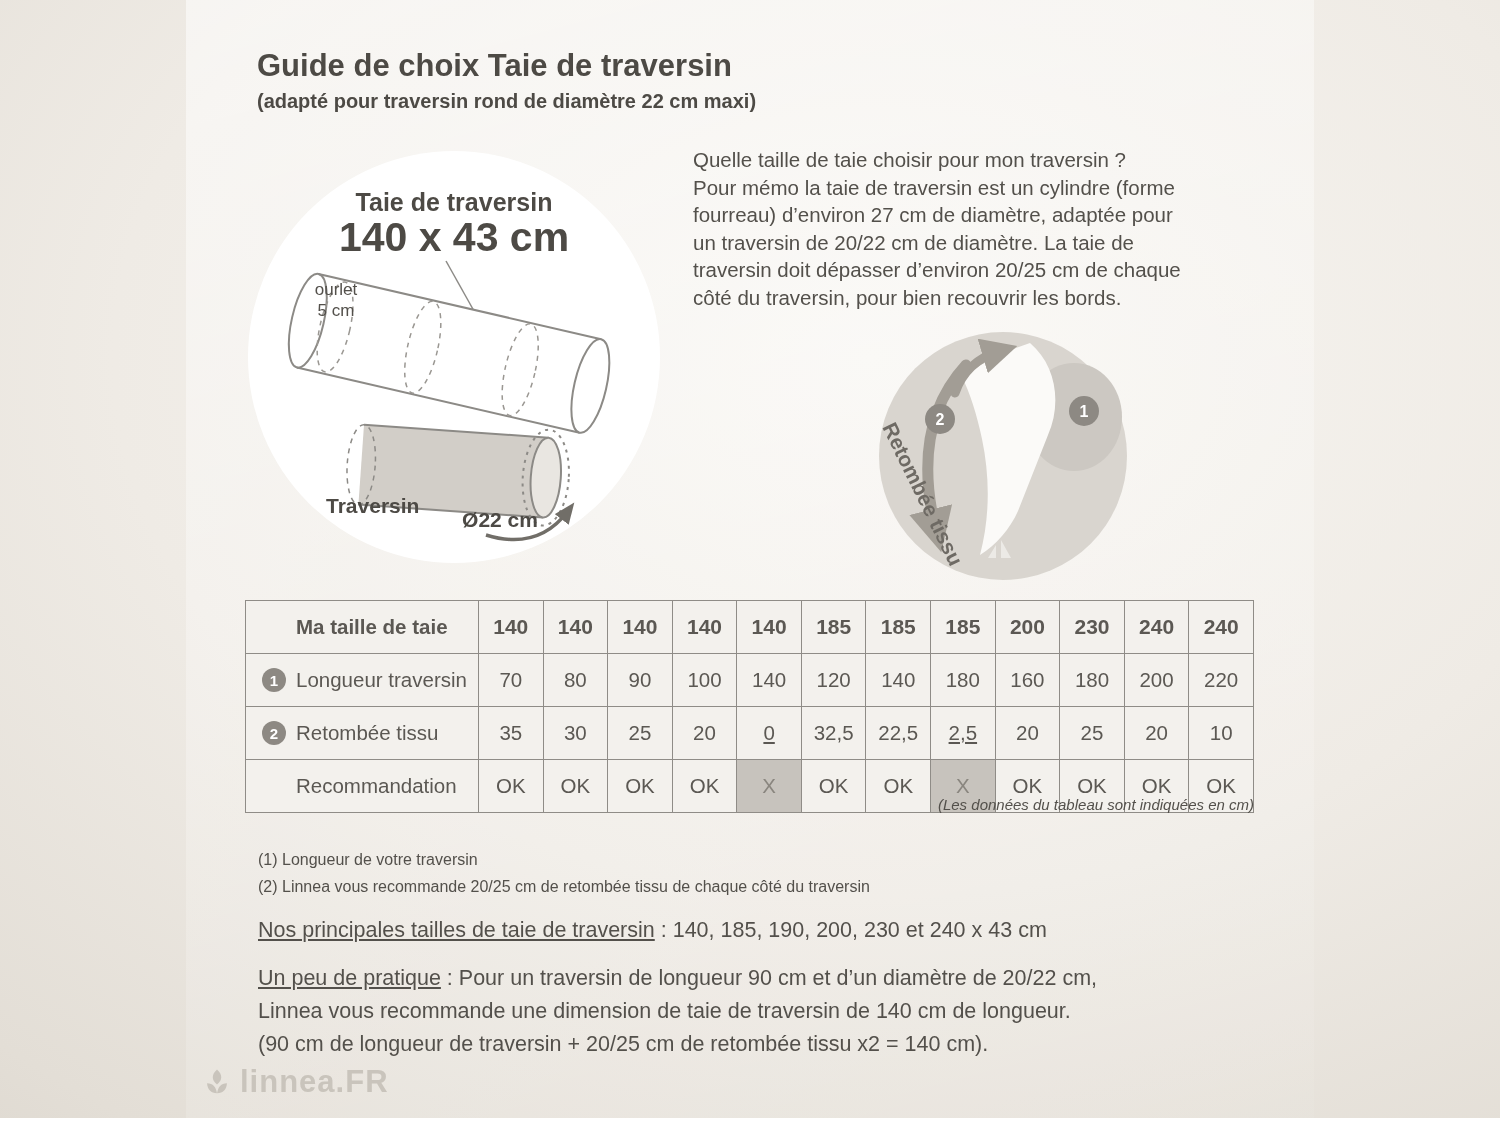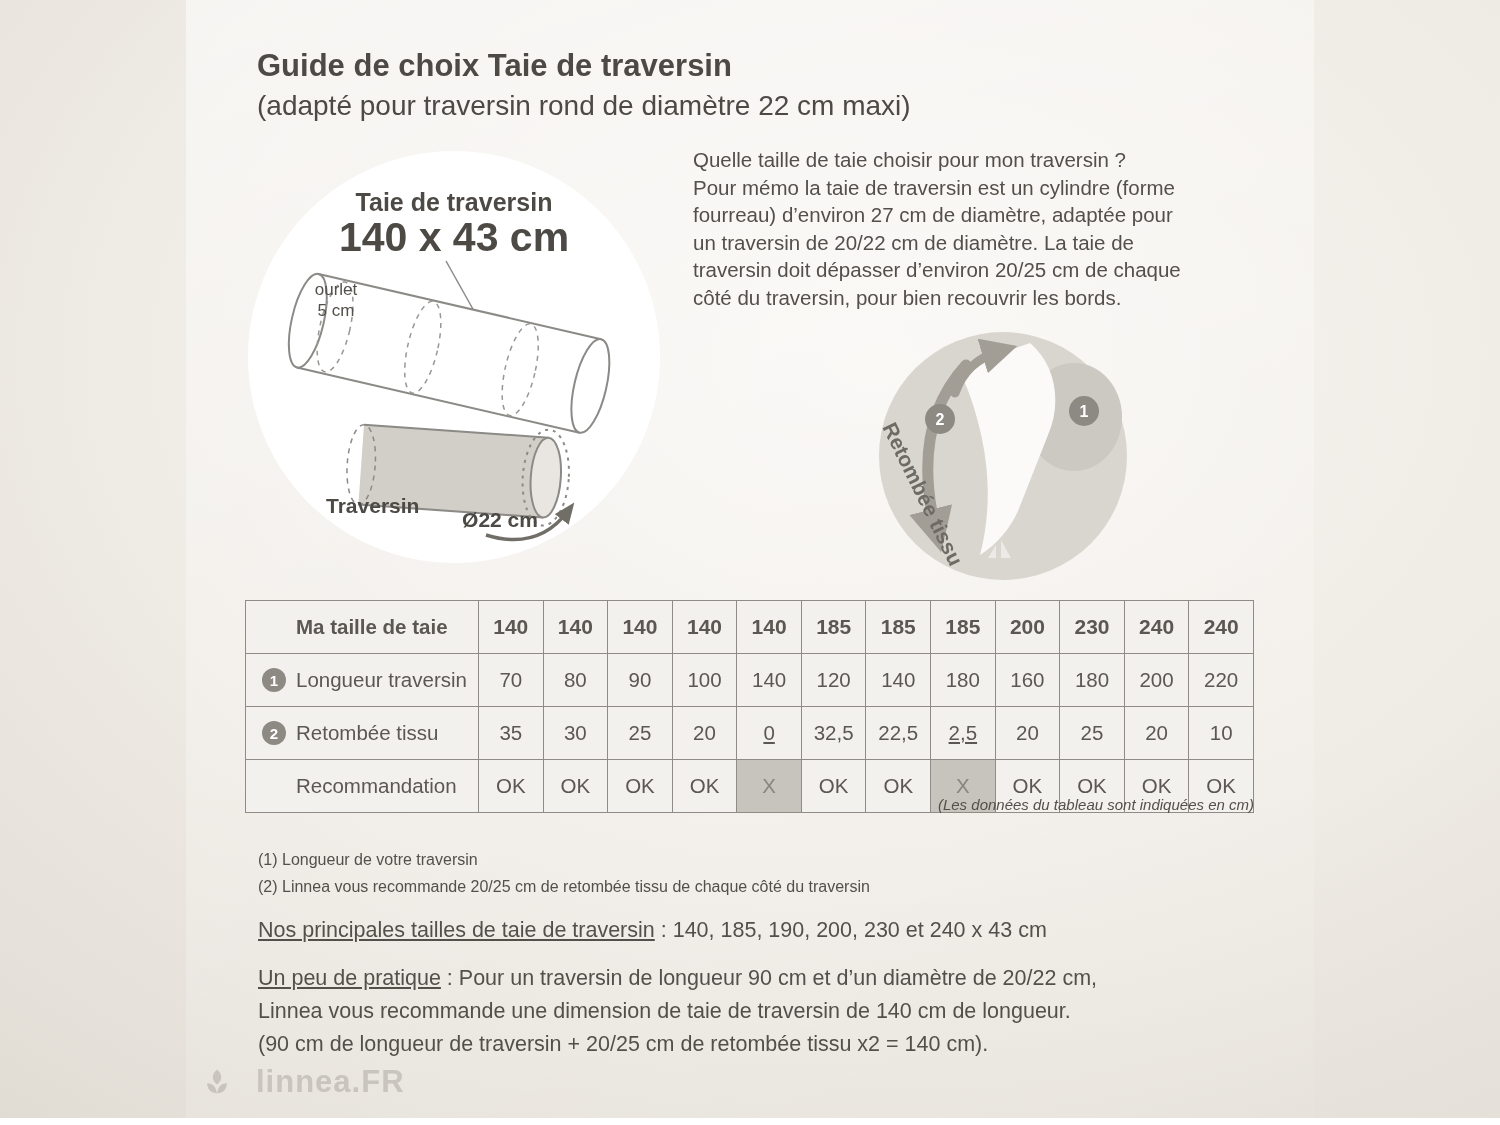--- a/index.html
+++ b/index.html
@@ -6,21 +6,21 @@
   .canvas{
     position:relative;width:1500px;height:1118px;overflow:hidden;
     background:radial-gradient(120% 115% at 58% 32%, #f8f6f2 0%, #efebe5 42%, #e3ded6 72%, #d2ccc3 100%);
     font-family:"Liberation Sans", sans-serif;color:#55524d;
   }
   .sheet{
     position:absolute;left:186px;top:0;width:1128px;height:1125px;
     background:linear-gradient(165deg, rgba(255,255,255,0.55) 0%, rgba(255,255,255,0.30) 45%, rgba(255,255,255,0.05) 100%);
   }
   .title{position:absolute;left:257px;top:48px;font-size:31px;font-weight:bold;color:#4d4a45;}
-  .subtitle{position:absolute;left:257px;top:90px;font-size:28px;font-weight:normal;color:#4d4a45;}
+  .subtitle{position:absolute;left:257px;top:90px;font-size:20px;font-weight:bold;color:#4d4a45;}
   .bolster-circle{position:absolute;left:246px;top:149px;width:416px;height:416px;}
   .intro{position:absolute;left:693px;top:146px;font-size:20.5px;line-height:27.5px;color:#53504b;}
   .wheel{position:absolute;left:878px;top:331px;width:250px;height:250px;}
 
   table.size-table{position:absolute;left:245px;top:600px;width:1009px;border-collapse:collapse;table-layout:fixed;}
   table.size-table td{
     border:1px solid #8f8c87;height:52px;text-align:center;vertical-align:middle;
     font-size:20.5px;background:#f3f1ed;color:#5b5853;padding:0;margin-top:32px;
   }
   table.size-table td.sz{font-weight:bold;font-size:21px;}
@@ -33,21 +33,21 @@
     width:24px;height:24px;border-radius:50%;background:#8d8983;color:#ffffff;
     font-size:15px;font-weight:bold;display:flex;align-items:center;justify-content:center;
   }
   .table-note{position:absolute;left:245px;top:796px;width:1009px;text-align:right;font-style:italic;font-size:15px;color:#53504b;}
   .footnotes{position:absolute;left:258px;top:846px;font-size:16px;line-height:27px;color:#53504b;}
   .sizes-line{position:absolute;left:258px;top:918px;font-size:21.5px;color:#53504b;}
   .sizes-line .ul{text-decoration:underline;}
   .sizes-line .b{font-weight:normal;}
   .practice{position:absolute;left:258px;top:962px;font-size:21.5px;line-height:33px;color:#53504b;}
   .practice .ul{text-decoration:underline;text-align:center;}
-  .logo{position:absolute;left:202px;top:1064px;display:flex;align-items:center;gap:24px;color:#c9c4bc;font-size:31px;font-weight:bold;letter-spacing:1px;}
+  .logo{position:absolute;left:202px;top:1064px;display:flex;align-items:center;gap:8px;color:#c9c4bc;font-size:31px;font-weight:bold;letter-spacing:1px;}
 </style>
 </head>
 <body>
 
 <div class="canvas">
   <div class="sheet"></div>
 
   <div class="title">Guide de choix Taie de traversin</div>
   <div class="subtitle">(adapté pour traversin rond de diamètre 22 cm maxi)</div>
 

